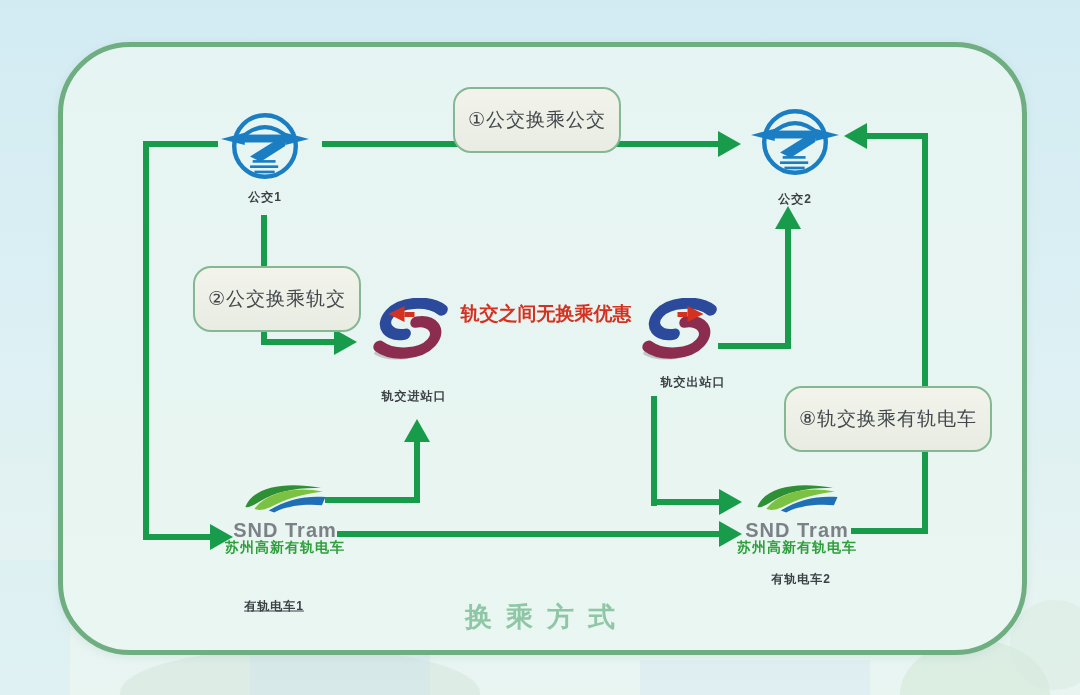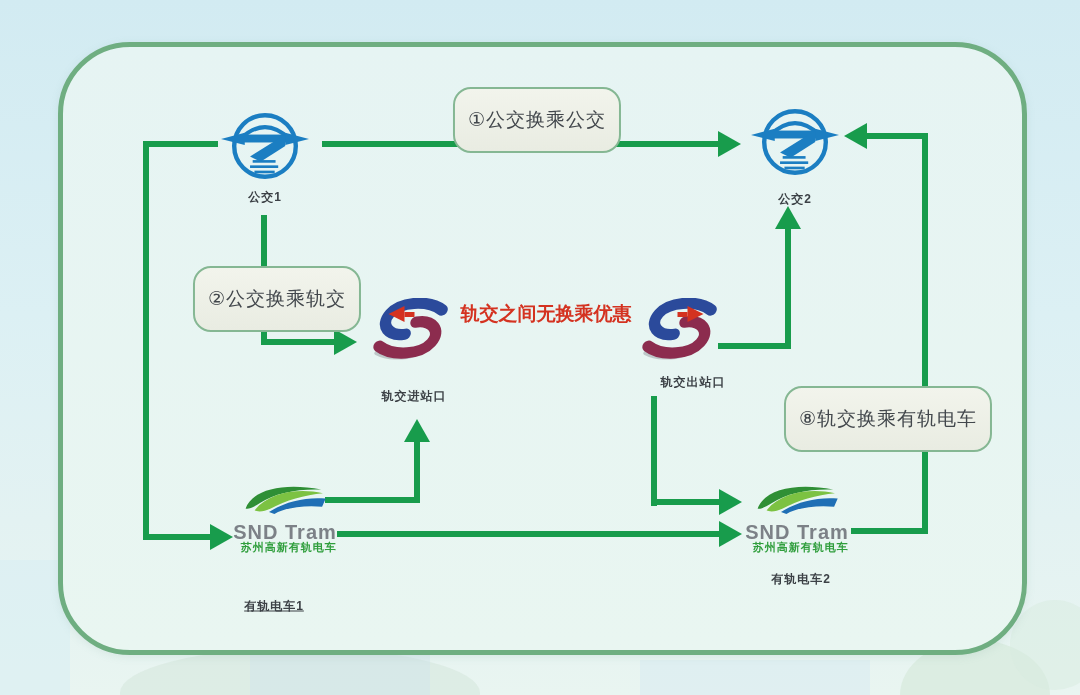--- a/index.html
+++ b/index.html
@@ -22,23 +22,23 @@
   
   .pill{position:absolute;transform:translate(-50%,-50%);z-index:5;
         background:linear-gradient(180deg,#f2f4ec,#e9ece2);
         border:2px solid #85b793;border-radius:18px;
         padding:18px 13px;font-size:19px;font-weight:normal;color:#42474c;
         white-space:nowrap;letter-spacing:1px;}
   
   .node{position:absolute;transform:translate(-50%,-50%);z-index:4;text-align:center;}
   .node-label{position:absolute;transform:translate(-50%,-50%);z-index:4;
         font-size:12px;font-weight:bold;color:#3c4146;white-space:nowrap;letter-spacing:1px;}
-  .tramtxt{line-height:1;white-space:nowrap;text-align:right;}
+  .tramtxt{line-height:1;white-space:nowrap;}
   .tram-en{font-size:20px;font-weight:bold;color:#7c8187;letter-spacing:1px;}
-  .tram-cn{font-size:11px;font-weight:bold;color:#2f9e3c;letter-spacing:1px;margin-top:0;}
+  .tram-cn{font-size:14px;font-weight:bold;color:#2f9e3c;letter-spacing:1px;margin-top:0;}
   
   #nodisc{position:absolute;transform:translate(-50%,-50%);z-index:5;display:flex;align-items:center;gap:7px;
           color:#d43220;font-size:19px;font-weight:bold;white-space:nowrap;}
   .rarr{display:inline-block;width:0;height:0;border-top:8px solid transparent;border-bottom:8px solid transparent;}
   .rarr-l{border-right:16px solid #d43220;}
   .rarr-r{border-left:16px solid #d43220;}
   .rstem{display:inline-block;width:10px;height:5px;background:#d43220;}
   .rwrap{display:flex;align-items:center;}
   
   #title{position:absolute;transform:translate(-50%,-50%);z-index:5;
@@ -187,14 +187,15 @@
     <span class="rwrap">
         <span class="rstem"></span>
         <span class="rarr rarr-r"></span>
       </span>
   </div>
 
   <div class="pill" style="left:537px;top:120px;">①公交换乘公交</div>
   <div class="pill" style="left:277px;top:299px;">②公交换乘轨交</div>
   <div class="pill" style="left:888px;top:419px;">⑧轨交换乘有轨电车</div>
 
+  <div id="title" style="left:547px;top:617px;">换乘方式</div>
 
 </div>
 
 </body></html>

